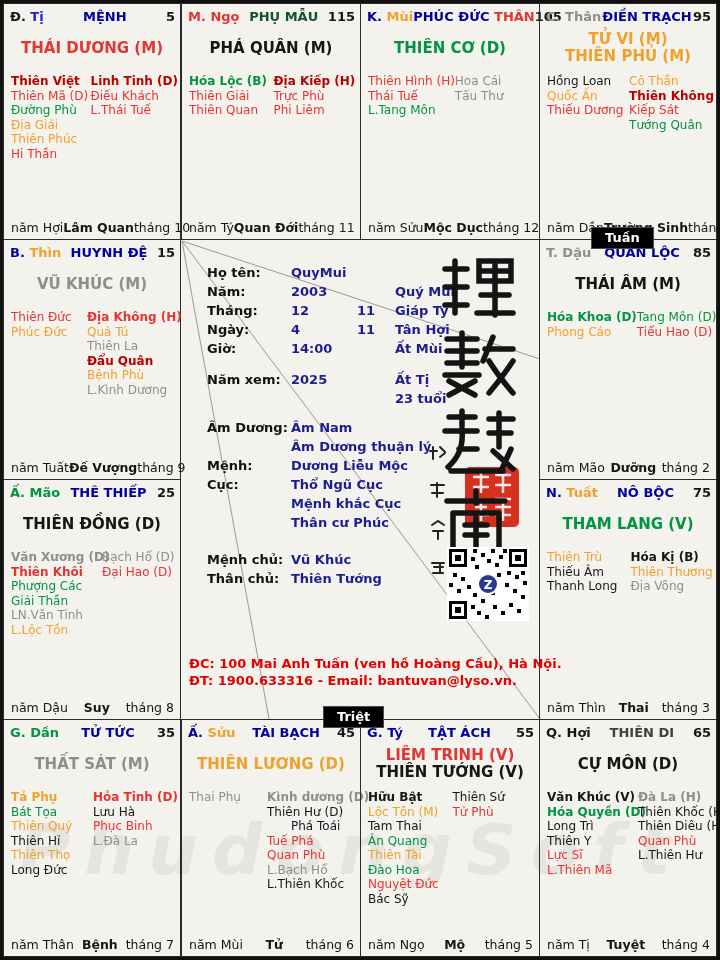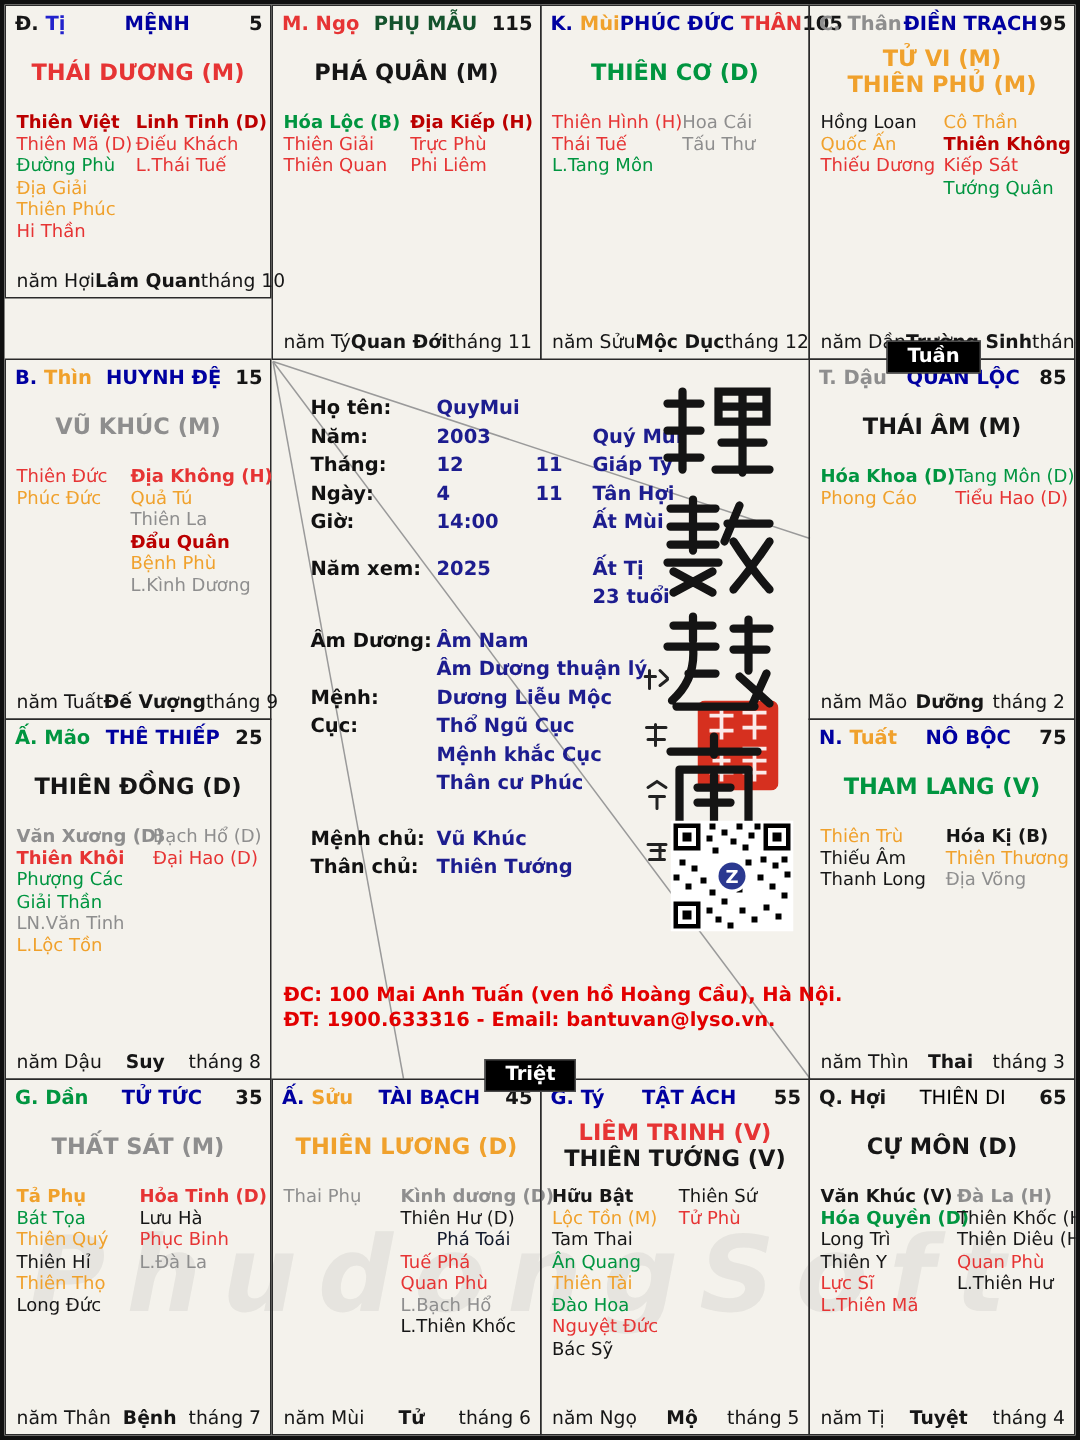--- a/index.html
+++ b/index.html
@@ -52,21 +52,21 @@
 
   <div class="wm">PhudongSoft</div>
 
   <svg class="lines" width="714" height="954">
     <line x1="179" y1="238" x2="537" y2="356" stroke="#9a9a9a" stroke-width="1"></line>
     <line x1="179" y1="238" x2="537" y2="716" stroke="#9a9a9a" stroke-width="1"></line>
     <line x1="179" y1="238" x2="266" y2="716" stroke="#9a9a9a" stroke-width="1"></line>
   </svg>
 
   <div>
-      <div class="cell" style="left: 0px; top: 0px; width: 178px; height: 196px;">
+      <div class="cell" style="left: 0px; top: 0px; width: 178px; height: 237px;">
         <div class="cell-head">
           <span class="canchi"><span style="color: rgb(22, 22, 22); font-weight: 700;">Đ.</span><span style="color: rgb(34, 34, 204); font-weight: 700;"> Tị</span></span>
           <span class="palace"><span style="color: rgb(0, 0, 160); font-weight: 700;">MỆNH</span></span>
           <span class="agenum" style="color: rgb(22, 22, 22); font-weight: 700;">5</span>
         </div>
         <div class="mains">
           <div style="color: rgb(230, 52, 52); font-weight: 700;">THÁI DƯƠNG (M)</div>
         </div>
         <div class="cols">
           <div class="col">
@@ -369,21 +369,21 @@
         </div>
         <div class="cell-foot">
           <span style="color: rgb(22, 22, 22);">năm Ngọ</span>
           <span class="stage" style="color: rgb(22, 22, 22); font-weight: 700;">Mộ</span>
           <span style="color: rgb(22, 22, 22);">tháng 5</span>
         </div>
       </div>
       <div class="cell" style="left: 536px; top: 716px; width: 178px; height: 238px;">
         <div class="cell-head">
           <span class="canchi"><span style="color: rgb(22, 22, 22); font-weight: 700;">Q.</span><span style="color: rgb(22, 22, 22); font-weight: 700;"> Hợi</span></span>
-          <span class="palace"><span style="color: #000000; font-weight: 400;">THIÊN DI</span></span>
+          <span class="palace"><span style="color: #404040; font-weight: 700;">THIÊN DI</span></span>
           <span class="agenum" style="color: rgb(22, 22, 22); font-weight: 700;">65</span>
         </div>
         <div class="mains">
           <div style="color: rgb(22, 22, 22); font-weight: 700;">CỰ MÔN (D)</div>
         </div>
         <div class="cols">
           <div class="col">
             <div style="color: rgb(22, 22, 22); font-weight: 700;">Văn Khúc (V)</div>
             <div style="color: rgb(0, 149, 64); font-weight: 700;">Hóa Quyền (D)</div>
             <div style="color: rgb(22, 22, 22);">Long Trì</div>

